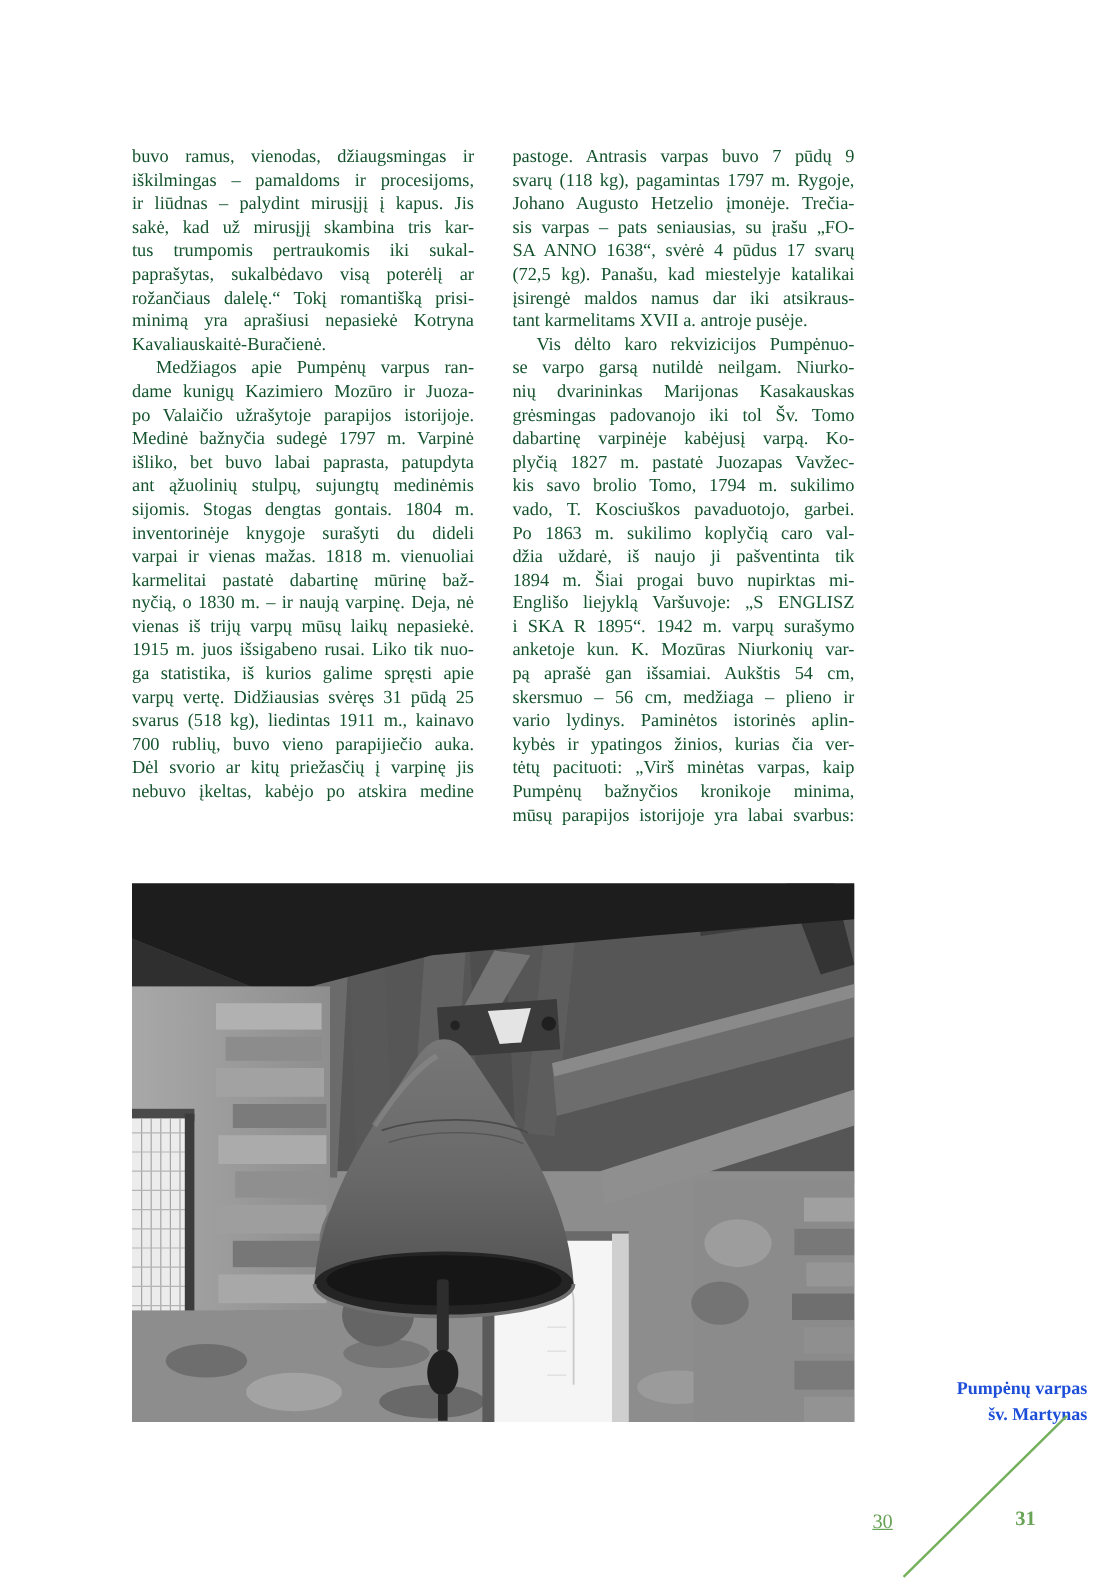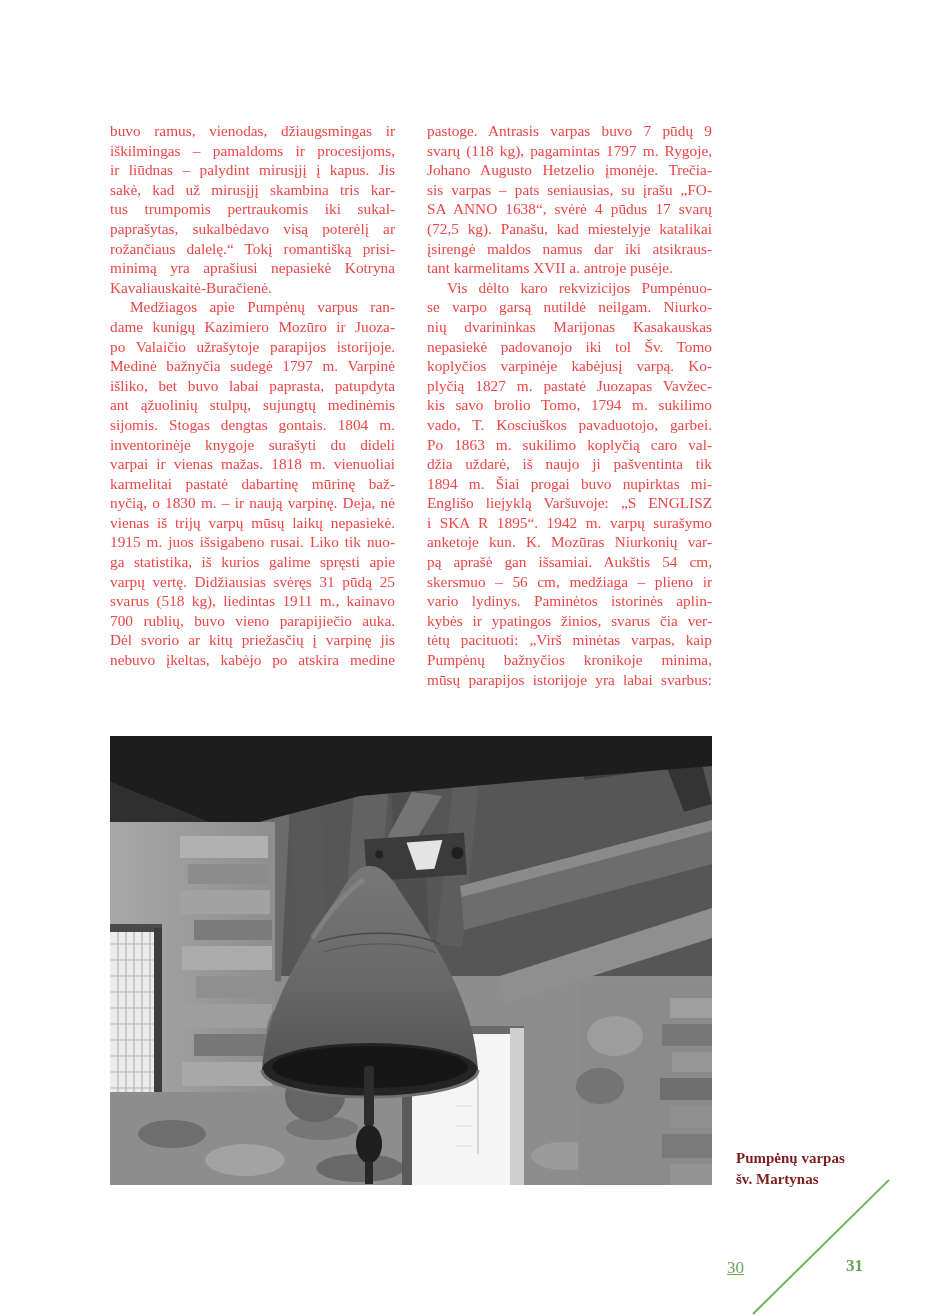--- a/index.html
+++ b/index.html
@@ -2,38 +2,38 @@
 <html><head>
 <meta charset="utf-8">
 <style>
   html,body{margin:0;padding:0;}
   body{
     width:931px;height:1316px;position:relative;background:#ffffff;
     font-family:"Liberation Serif","DejaVu Serif",serif;overflow:hidden;
   }
   .article-columns{
     position:absolute;left:110px;top:121px;width:602px;
-    display:flex;gap:32px;color:#ef4444;
+    display:flex;gap:32px;color:#14532d;
     font-size:15.3px;line-height:19.6px;
   }
   .col{width:290px;}
   .tline{
     text-align:justify;text-align-last:justify;
     white-space:normal;height:19.6px;overflow:hidden;
   }
   .tline.lastline{text-align-last:left;}
   .tline.indent{text-indent:20px;}
   .photo-frame{
     position:absolute;left:110px;top:736px;width:602px;height:449px;
     overflow:hidden;background:#868686;
   }
   .photo-frame svg{display:block;}
   .figure-caption{
     position:absolute;left:736px;top:1148px;width:170px;
-    font-weight:bold;font-size:15px;line-height:21px;color:#7f1d1d;
+    font-weight:bold;font-size:15px;line-height:21px;color:#1d4ed8;text-align:right;
   }
   .page-number{
     position:absolute;font-size:17px;line-height:17px;color:#68a356;
   }
   .page-number.left{left:727px;top:1259px;text-decoration:underline;}
   .page-number.right{left:846px;top:1257px;font-weight:bold;}
   .diagonal-line{
     position:absolute;left:753px;top:1313px;width:191px;height:2px;
     background:#74b05c;transform:rotate(-44.6deg);transform-origin:0 1px;
   }
@@ -77,35 +77,35 @@
       <div class="tline">svarų (118 kg), pagamintas 1797 m. Rygoje,</div>
       <div class="tline">Johano Augusto Hetzelio įmonėje. Trečia-</div>
       <div class="tline">sis varpas – pats seniausias, su įrašu „FO-</div>
       <div class="tline">SA ANNO 1638“, svėrė 4 pūdus 17 svarų</div>
       <div class="tline">(72,5 kg). Panašu, kad miestelyje katalikai</div>
       <div class="tline">įsirengė maldos namus dar iki atsikraus-</div>
       <div class="tline lastline">tant karmelitams XVII a. antroje pusėje.</div>
       <div class="tline indent">Vis dėlto karo rekvizicijos Pumpėnuo-</div>
       <div class="tline">se varpo garsą nutildė neilgam. Niurko-</div>
       <div class="tline">nių dvarininkas Marijonas Kasakauskas</div>
-      <div class="tline">nepasiekė padovanojo iki tol Šv. Tomo</div>
-      <div class="tline">koplyčios varpinėje kabėjusį varpą. Ko-</div>
+      <div class="tline">grėsmingas padovanojo iki tol Šv. Tomo</div>
+      <div class="tline">dabartinę varpinėje kabėjusį varpą. Ko-</div>
       <div class="tline">plyčią 1827 m. pastatė Juozapas Vavžec-</div>
       <div class="tline">kis savo brolio Tomo, 1794 m. sukilimo</div>
       <div class="tline">vado, T. Kosciuškos pavaduotojo, garbei.</div>
       <div class="tline">Po 1863 m. sukilimo koplyčią caro val-</div>
       <div class="tline">džia uždarė, iš naujo ji pašventinta tik</div>
       <div class="tline">1894 m. Šiai progai buvo nupirktas mi-</div>
       <div class="tline">Englišo liejyklą Varšuvoje: „S ENGLISZ</div>
       <div class="tline">i SKA R 1895“. 1942 m. varpų surašymo</div>
       <div class="tline">anketoje kun. K. Mozūras Niurkonių var-</div>
       <div class="tline">pą aprašė gan išsamiai. Aukštis 54 cm,</div>
       <div class="tline">skersmuo – 56 cm, medžiaga – plieno ir</div>
       <div class="tline">vario lydinys. Paminėtos istorinės aplin-</div>
-      <div class="tline">kybės ir ypatingos žinios, svarus čia ver-</div>
+      <div class="tline">kybės ir ypatingos žinios, kurias čia ver-</div>
       <div class="tline">tėtų pacituoti: „Virš minėtas varpas, kaip</div>
       <div class="tline">Pumpėnų bažnyčios kronikoje minima,</div>
       <div class="tline">mūsų parapijos istorijoje yra labai svarbus:</div>
     </div>
 </div>
 
 <div class="photo-frame">
   <svg width="602" height="449" viewBox="0 0 602 449">
     <defs>
       <linearGradient id="bellGrad" x1="0" y1="0" x2="0" y2="1">

